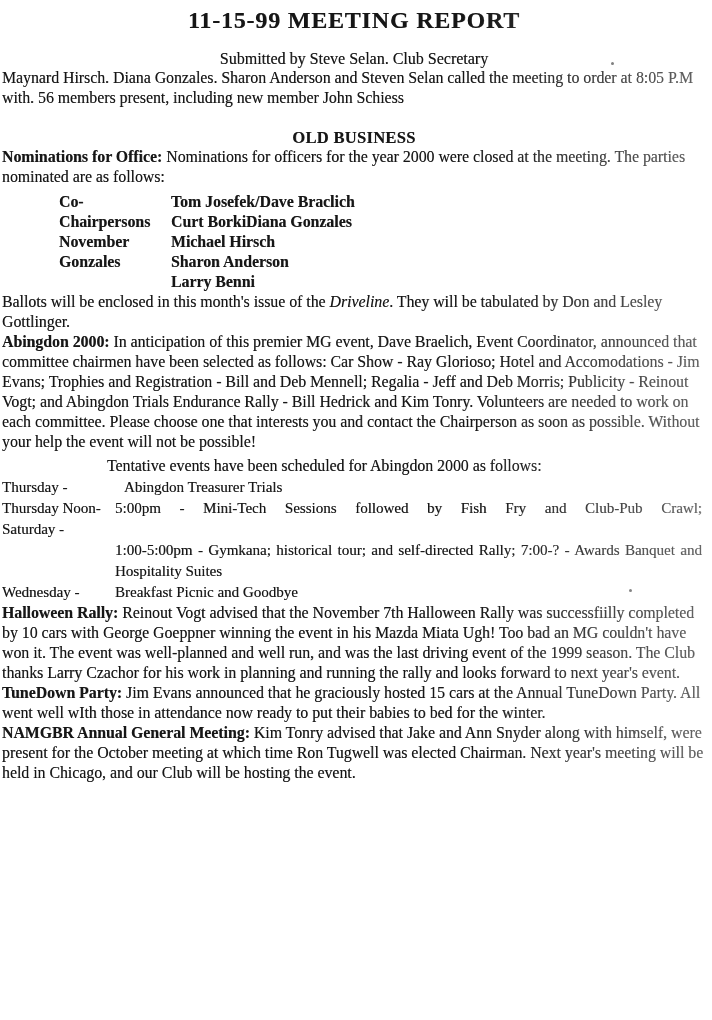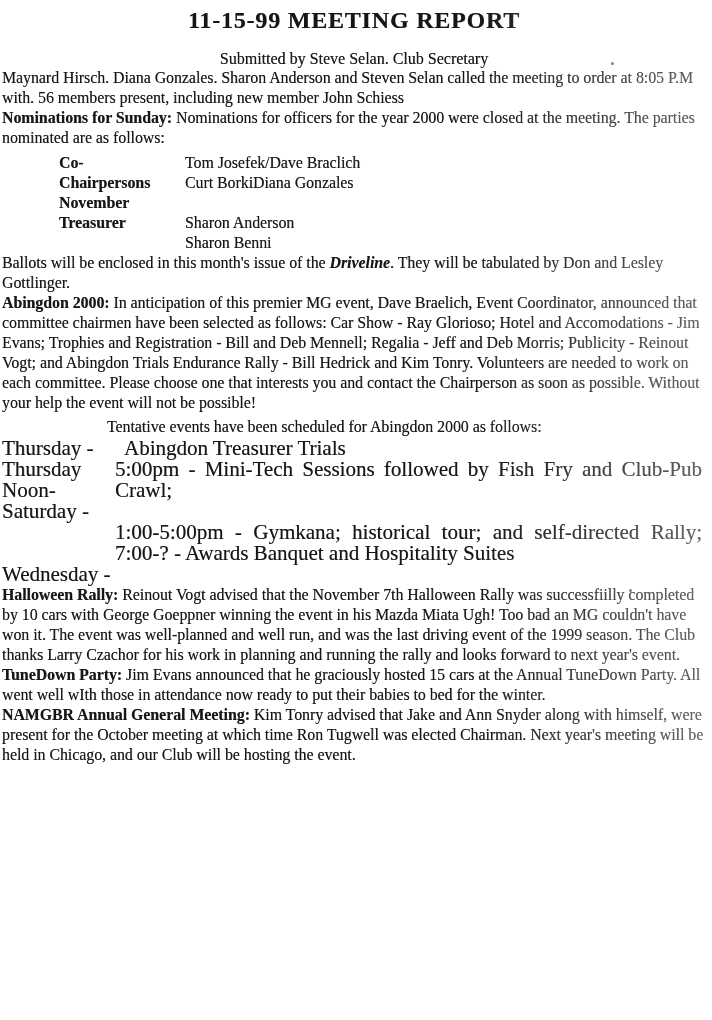--- a/index.html
+++ b/index.html
@@ -39,39 +39,39 @@
     margin: 20px 0 0 0;
     text-align: center;
     font-size: 16.5px;
     line-height: 19px;
     font-weight: bold;
     letter-spacing: 0.3px;
   }
   .nominations-para { margin-top: 19px; }
   .lead { font-weight: bold; }
   .offices { margin-top: 5px; font-size: 15.8px; }
-  .office-row { display: flex; gap: 14px; }
+  .office-row { display: flex; }
   .office-title {
     flex: none;
     margin-left: 57px;
     width: 112px;
     font-weight: bold;
     line-height: 20px;
   }
   .office-nominees { flex: 1; }
-  .office-nominees div { line-height: 20px; }
+  .office-nominees div { line-height: 20px; font-weight: bold; }
   .ballots { margin-top: 0; }
-  .ballots i { font-style: italic; font-weight: bold; }
+  .ballots i { font-style: italic; }
   .abingdon { margin-top: 28px; }
   .sched-intro {
     margin: 4px 0 0 105px;
     font-size: 15.8px;
     line-height: 20px;
   }
-  .sched { margin-top: 1px; font-size: 21px; }
+  .sched { margin-top: 1px; font-size: 15px; }
   .sched-row { display: flex; }
   .sched-day { flex: none; width: 113px; line-height: 21px; }
   .sched-desc { flex: 1; line-height: 21px; padding-right: 4px; }
   .sched-desc.indent { padding-left: 9px; }
   .sched-desc.stretch { text-align: justify; text-align-last: justify; }
   .sched-desc.just { text-align: justify; }
   .halloween { margin-top: 16px; }
   .tunedown { margin-top: 24px; }
   .namgbr { margin-top: 20px; }
   .artifact-dot {
@@ -96,41 +96,43 @@
 <body>
 
 <div class="page">
 
   <h1 class="title">11-15-99 MEETING REPORT</h1>
 
   <div class="subtitle">Submitted by Steve Selan. Club Secretary</div>
 
   <p class="para opening">Maynard Hirsch. Diana Gonzales. Sharon Anderson and Steven Selan called the meeting to order at 8:05 P.M with. 56 members present, including new member John Schiess</p>
 
+  <h2 class="section-heading">OLD BUSINESS</h2>
 
-  <p class="para nominations-para"><b class="lead">Nominations for Sunday:</b> <span>Nominations for officers for the year 2000 were closed at the meeting. The parties nominated are as follows:</span></p>
+  <p class="para nominations-para"><b class="lead">Nominations for Office:</b> <span>Nominations for officers for the year 2000 were closed at the meeting. The parties nominated are as follows:</span></p>
 
   <div class="offices">
     <div class="office-row">
       <div class="office-title">Co-Chairpersons</div>
       <div class="office-nominees">
         <div>Tom Josefek/Dave Braclich</div>
         <div>Curt BorkiDiana Gonzales</div>
       </div>
     </div>
     <div class="office-row">
       <div class="office-title">November</div>
       <div class="office-nominees">
+        <div>Michael Hirsch</div>
       </div>
     </div>
     <div class="office-row">
-      <div class="office-title">Treasurer</div>
+      <div class="office-title">Gonzales</div>
       <div class="office-nominees">
         <div>Sharon Anderson</div>
-        <div>Sharon Benni</div>
+        <div>Larry Benni</div>
       </div>
     </div>
   </div>
 
   <p class="para ballots"><span>Ballots will be enclosed in this month's issue of the </span><i>Driveline</i><span>. They will be tabulated by Don and Lesley Gottlinger.</span></p>
 
   <p class="para abingdon"><b class="lead">Abingdon 2000:</b> <span>In anticipation of this premier MG event, Dave Braelich, Event Coordinator, announced that committee chairmen have been selected as follows: Car Show - Ray Glorioso; Hotel and Accomodations - Jim Evans; Trophies and Registration - Bill and Deb Mennell; Regalia - Jeff and Deb Morris; Publicity - Reinout Vogt; and Abingdon Trials Endurance Rally - Bill Hedrick and Kim Tonry. Volunteers are needed to work on each committee. Please choose one that interests you and contact the Chairperson as soon as possible. Without your help the event will not be possible!</span></p>
 
   <div class="sched-intro">Tentative events have been scheduled for Abingdon 2000 as follows:</div>
 
@@ -145,20 +147,21 @@
     </div>
     <div class="sched-row">
       <div class="sched-day">Saturday -</div>
     </div>
     <div class="sched-row">
       <div class="sched-day"></div>
       <div class="sched-desc just">1:00-5:00pm - Gymkana; historical tour; and self-directed Rally; 7:00-? - Awards Banquet and Hospitality Suites</div>
     </div>
     <div class="sched-row">
       <div class="sched-day">Wednesday -</div>
+      <div class="sched-desc">Breakfast Picnic and Goodbye</div>
     </div>
   </div>
 
   <p class="para halloween"><b class="lead">Halloween Rally:</b> <span>Reinout Vogt advised that the November 7th Halloween Rally was successfiilly completed by 10 cars with George Goeppner winning the event in his Mazda Miata Ugh! Too bad an MG couldn't have won it. The event was well-planned and well run, and was the last driving event of the 1999 season. The Club thanks Larry Czachor for his work in planning and running the rally and looks forward to next year's event.</span></p>
 
   <p class="para tunedown"><b class="lead">TuneDown Party:</b> <span>Jim Evans announced that he graciously hosted 15 cars at the Annual TuneDown Party. All went well wIth those in attendance now ready to put their babies to bed for the winter.</span></p>
 
   <p class="para namgbr"><b class="lead">NAMGBR Annual General Meeting:</b> <span>Kim Tonry advised that Jake and Ann Snyder along with himself, were present for the October meeting at which time Ron Tugwell was elected Chairman. Next year's meeting will be held in Chicago, and our Club will be hosting the event.</span></p>
 
   <span class="artifact-dot dot-1"></span>

